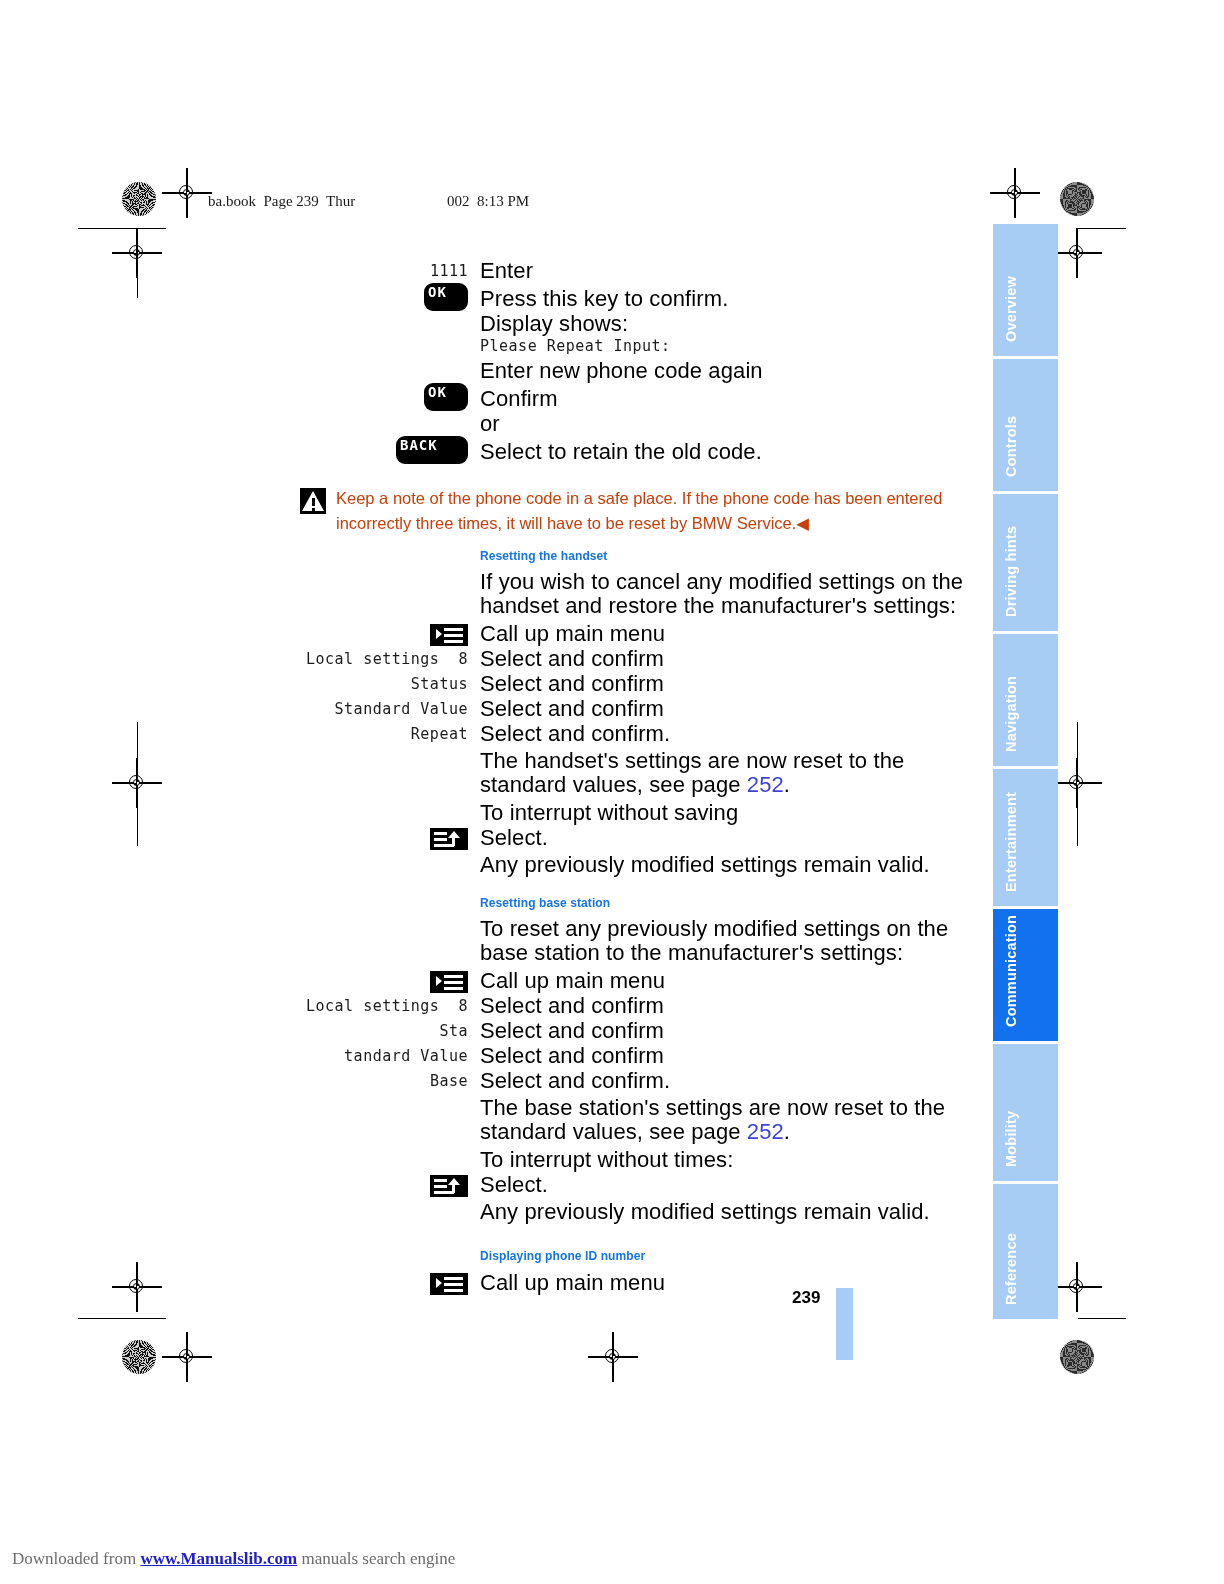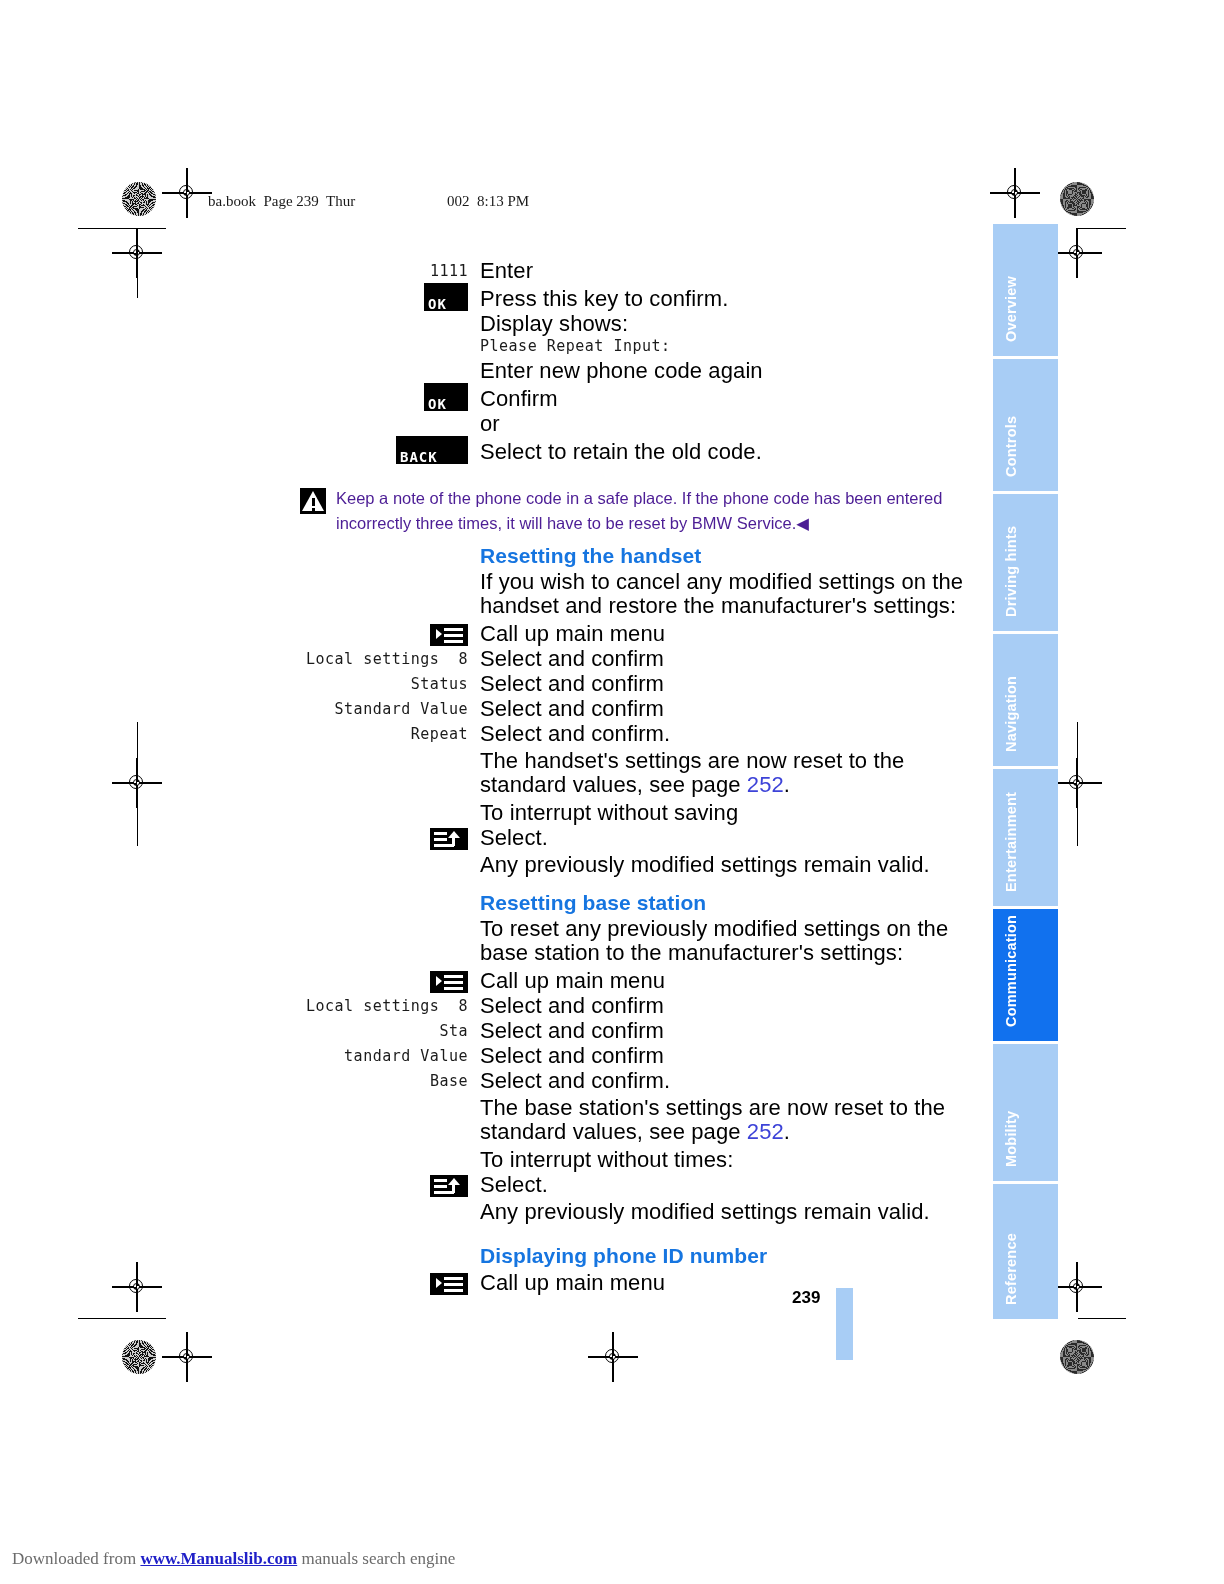--- a/index.html
+++ b/index.html
@@ -115,43 +115,44 @@
   .lcd {
     font-family: "DejaVu Sans Mono", monospace;
     font-size: 15px;
     line-height: 24px;
     color: #1b1b1b;
     letter-spacing: 0.5px;
     white-space: pre;
   }
 
   .heading {
-    font-size: 21px;
+    font-size: 12px;
     font-weight: bold;
     color: #1675e0;
     line-height: 24px;
     letter-spacing: 0.1px;
   }
 
   .pgref { color: #3d43d8; }
 
   
   .key {
     display: inline-block;
     background: #000;
     color: #fff;
     font-family: "DejaVu Sans Mono", monospace;
     font-size: 14px;
     line-height: 19px;
     height: 28px;
-    padding: 12px 4px;
+    padding: 0 4px;
     letter-spacing: 1px;
     text-align: left;
     box-sizing: border-box;
     font-weight: bold;
+    border-radius: 9px;
   }
   .key.ok   { width: 44px; }
   .key.back { width: 72px; }
 
   .icon-menu {
     display: inline-block;
     width: 38px; height: 22px;
     background: #000;
     position: relative;
   }
@@ -193,21 +194,21 @@
     border-right: 6px solid transparent;
     border-bottom: 7px solid #fff;
   }
 
   
   .note {
     margin-top: 22px;
     margin-bottom: 8px;
     font-size: 16.5px;
     line-height: 25px;
-    color: #4c1d95;
+    color: #c2410c;
   }
   .note .warn-icon {
     float: left;
     width: 26px; height: 26px;
     background: #000;
     position: relative;
     margin-right: 10px;
     margin-top: 2px;
   }
   .note .warn-icon .tri {

